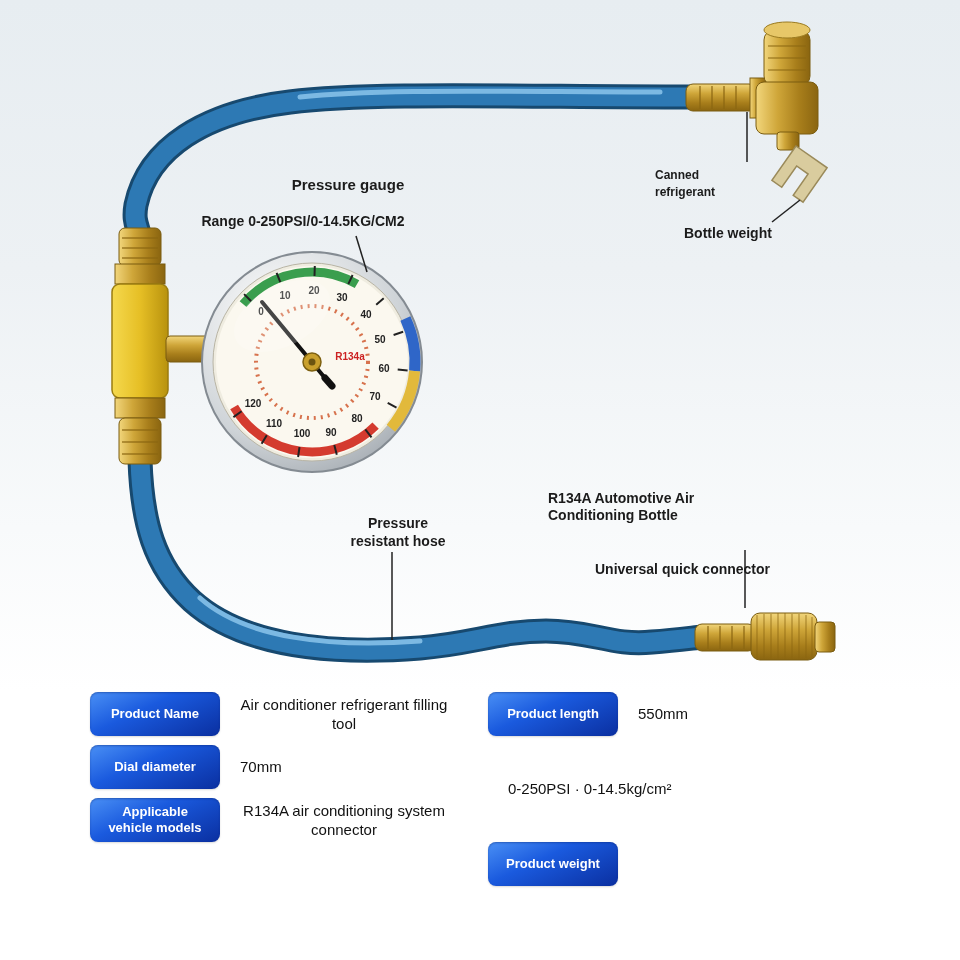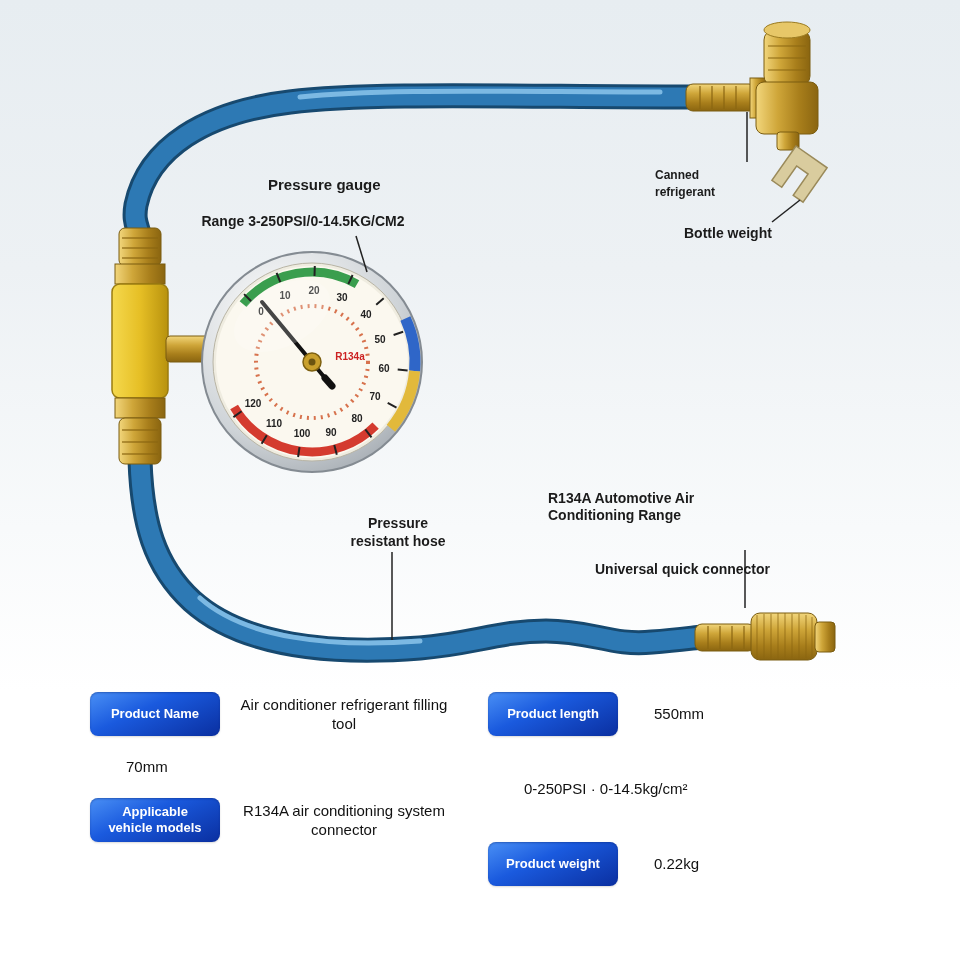--- a/index.html
+++ b/index.html
@@ -3,21 +3,21 @@
 <meta charset="utf-8">
 <style>
   html,body { margin:0; padding:0; background:#fff; }
   .canvas {
     position:relative; width:960px; height:960px; overflow:hidden;
     background:linear-gradient(180deg,#e7edf1 0%,#edf1f4 28%,#f8fafb 55%,#ffffff 72%);
     font-family:"Liberation Sans", sans-serif;
   }
   .scene { position:absolute; left:0; top:0; }
   .callout { position:absolute; color:#1b1b1b; font-weight:bold; }
-  .lbl-pressure-gauge { left:268px; top:176px; width:160px; text-align:left; font-size:15px; }
+  .lbl-pressure-gauge { left:268px; top:176px; width:160px; text-align:center; font-size:15px; }
   .lbl-range          { left:158px; top:213px; width:290px; text-align:center; font-size:14px; }
   .lbl-canned         { left:655px; top:167px; font-size:12px; line-height:17px; }
   .lbl-opener         { left:684px; top:225px; font-size:14px; }
   .lbl-hose           { left:318px; top:514px; width:160px; text-align:center; font-size:14px; line-height:18px; }
   .lbl-r134a          { left:548px; top:490px; width:205px; font-size:14px; line-height:17px; }
   .lbl-quick          { left:570px; top:561px; width:225px; text-align:center; font-size:14px; }
   .gs { font:bold 10px "Liberation Sans", sans-serif; fill:#222; }
   .brand-txt { font:bold 10px "Liberation Sans", sans-serif; fill:#cc2222; }
 
   .spec-table { position:absolute; left:90px; top:692px; width:792px; display:flex; gap:20px; }
@@ -29,21 +29,21 @@
     width:130px; border-radius:8px; box-sizing:border-box;
     background:linear-gradient(155deg,#4a90f5 0%,#1a5ade 40%,#0a2fa0 100%);
     box-shadow:0 1px 2px rgba(10,40,120,.45) inset, 0 1px 2px rgba(0,0,0,.15);
     color:#fff; font-weight:bold; font-size:13px; line-height:1.2;
     display:flex; align-items:center; justify-content:center; text-align:center; padding:2px 13px;
   }
   .spec-value {
     flex:1; display:flex; align-items:center; justify-content:center; text-align:center;
     font-size:15px; color:#111; padding:0 8px; line-height:1.3;
   }
-  .spec-value.align-left { justify-content:flex-start; text-align:left; padding-left:36px; }
+  .spec-value.align-left { justify-content:flex-start; text-align:left; padding-left:20px; }
 </style>
 </head>
 <body>
 
 <div class="canvas">
 
   <svg class="scene" width="960" height="690" viewBox="0 0 960 690">
     <defs>
       <linearGradient id="goldV" x1="0" y1="0" x2="1" y2="0">
         <stop offset="0" stop-color="#f2d67c"></stop>
@@ -153,61 +153,61 @@
     <g stroke="#222" stroke-width="1.5">
       <line x1="356" y1="236" x2="367" y2="272"></line>
       <line x1="747" y1="112" x2="747" y2="162"></line>
       <line x1="772" y1="222" x2="800" y2="200"></line>
       <line x1="392" y1="552" x2="392" y2="640"></line>
       <line x1="745" y1="550" x2="745" y2="608"></line>
     </g>
   </svg>
 
   <div class="callout lbl-pressure-gauge">Pressure gauge</div>
-  <div class="callout lbl-range">Range 3-250PSI/0-14.5KG/CM2</div>
+  <div class="callout lbl-range">Range 0-250PSI/0-14.5KG/CM2</div>
 
   <div class="callout lbl-canned">
     <div>Canned</div>
     <div>refrigerant</div>
   </div>
   <div class="callout lbl-opener">Bottle weight</div>
 
   <div class="callout lbl-hose">
     <div>Pressure</div>
     <div>resistant hose</div>
   </div>
 
   <div class="callout lbl-r134a">
     <div>R134A Automotive Air</div>
-    <div>Conditioning Range</div>
+    <div>Conditioning Bottle</div>
   </div>
   <div class="callout lbl-quick">Universal quick connector</div>
 
   <div class="spec-table">
     <div class="spec-col left">
       <div class="spec-row">
         <div class="spec-label">Product Name</div>
         <div class="spec-value">Air conditioner refrigerant filling tool</div>
       </div>
       <div class="spec-row">
+        <div class="spec-label">Dial diameter</div>
         <div class="spec-value align-left">70mm</div>
       </div>
       <div class="spec-row">
         <div class="spec-label">Applicable vehicle models</div>
         <div class="spec-value">R134A air conditioning system connector</div>
       </div>
     </div>
     <div class="spec-col right">
       <div class="spec-row">
         <div class="spec-label">Product length</div>
         <div class="spec-value align-left">550mm</div>
       </div>
       <div class="spec-row">
         <div class="spec-value align-left">0-250PSI · 0-14.5kg/cm²</div>
       </div>
       <div class="spec-row">
         <div class="spec-label">Product weight</div>
-        <div class="spec-value align-left">0.22kg</div>
       </div>
     </div>
   </div>
 
 </div>
 
 </body></html>

